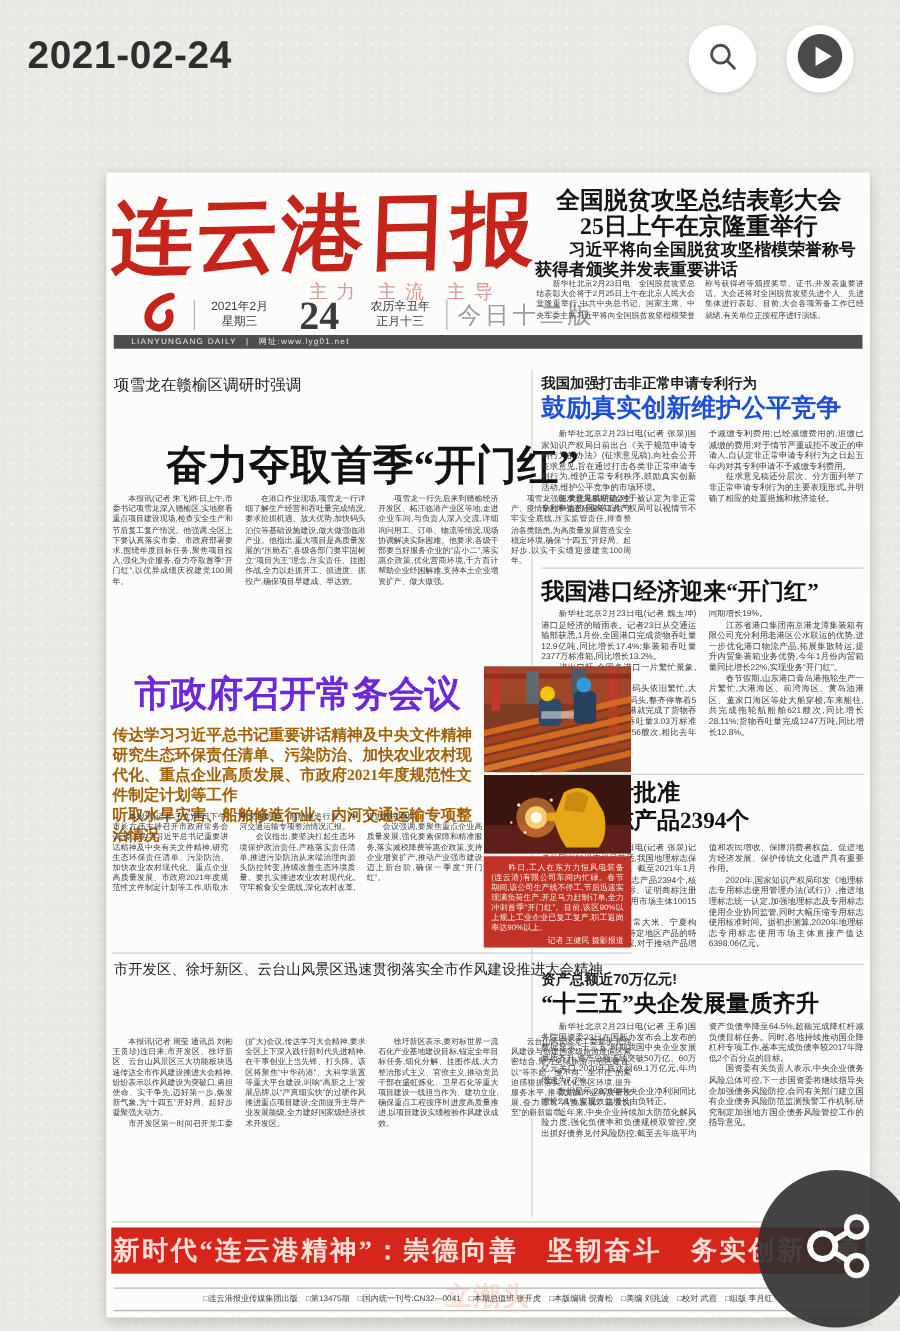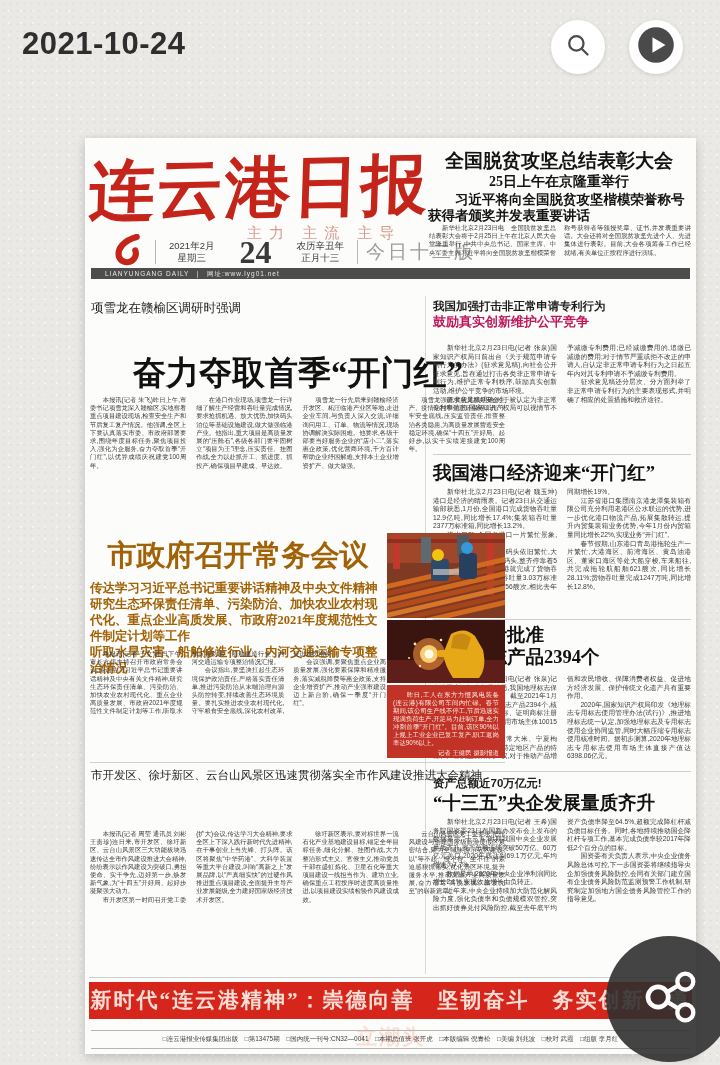--- a/index.html
+++ b/index.html
@@ -60,21 +60,21 @@
     text-align:center;line-height:37px;font-size:21px;font-weight:bold;letter-spacing:2px;}
   .footer{left:6px;top:892px;width:599px;font-size:6.5px;color:#3d3d3d;text-align:center;
     padding:4px 0;border-top:1px solid #b5b5b3;border-bottom:1px solid #b5b5b3;}
   
   .share-btn{left:606px;top:936px;width:126px;height:126px;border-radius:50%;
     background:rgba(48,48,48,0.9);display:flex;align-items:center;justify-content:center;}
 </style>
 </head>
 <body>
 
-<div class="abs date-label">2021-10-24</div>
+<div class="abs date-label">2021-02-24</div>
 
 <div class="abs circle-btn btn-search">
   <span>
     <svg width="26" height="26" viewBox="0 0 24 24">
         <circle cx="10.5" cy="10.5" r="6.6" fill="none" stroke="#4c4c4c" stroke-width="2.1"></circle>
         <line x1="15.4" y1="15.4" x2="20.8" y2="20.8" stroke="#4c4c4c" stroke-width="2.1" stroke-linecap="round"></line>
       </svg>
   </span>
 </div>
 
@@ -108,36 +108,36 @@
       <span>农历辛丑年</span><br>
       <span>正月十三</span>
     </span>
     <span class="dl-sep"></span>
     <span class="dl-pages">今日十二版</span>
   </div>
 
   <div class="abs meta-bar">LIANYUNGANG DAILY　|　网址:www.lyg01.net</div>
 
   <div class="abs award-t serif" style="left:343px;top:12px;font-size:19px;line-height:22px;">全国脱贫攻坚总结表彰大会</div>
-  <div class="abs award-t serif" style="left:343px;top:33px;font-size:14px;line-height:22px;">25日上午在京隆重举行</div>
+  <div class="abs award-t serif" style="left:343px;top:33px;font-size:19px;line-height:22px;">25日上午在京隆重举行</div>
   <div class="abs award-sub serif">习近平将向全国脱贫攻坚楷模荣誉称号获得者颁奖并发表重要讲话</div>
   <div class="abs body-col" style="left:344px;top:86px;width:262px;height:40px;column-count:2;column-gap:8px;">　　新华社北京2月23日电　全国脱贫攻坚总结表彰大会将于2月25日上午在北京人民大会堂隆重举行,中共中央总书记、国家主席、中央军委主席习近平将向全国脱贫攻坚楷模荣誉称号获得者等颁授奖章、证书,并发表重要讲话。大会还将对全国脱贫攻坚先进个人、先进集体进行表彰。目前,大会各项筹备工作已经就绪,有关单位正按程序进行演练。
 　　中央广播电视总台、新华网将对大会进行现场直播,人民网、央视网、中国网等中央重点新闻网站和人民日报客户端、新华社客户端、央视新闻客户端等新媒体平台同步转播。</div>
 
   <div class="abs rule-v" style="left:340px;top:158px;height:678px;"></div>
 
   <div class="abs kicker serif" style="left:6px;top:162px;">项雪龙在赣榆区调研时强调</div>
   <div class="abs lead-h serif" style="left:5px;top:216px;font-size:33px;line-height:38px;">奋力夺取首季“开门红”</div>
   <div class="abs body-col" style="left:5px;top:258px;width:415px;height:132px;column-count:4;column-gap:10px;">　　本报讯(记者 朱飞)昨日上午,市委书记项雪龙深入赣榆区,实地察看重点项目建设现场,检查安全生产和节后复工复产情况。他强调,全区上下要认真落实市委、市政府部署要求,围绕年度目标任务,聚焦项目投入,强化为企服务,奋力夺取首季“开门红”,以优异成绩庆祝建党100周年。
 　　在港口作业现场,项雪龙一行详细了解生产经营和吞吐量完成情况,要求抢抓机遇、放大优势,加快码头泊位等基础设施建设,做大做强临港产业。他指出,重大项目是高质量发展的“压舱石”,各级各部门要牢固树立“项目为王”理念,压实责任、挂图作战,全力以赴抓开工、抓进度、抓投产,确保项目早建成、早达效。
 　　项雪龙一行先后来到赣榆经济开发区、柘汪临港产业区等地,走进企业车间,与负责人深入交流,详细询问用工、订单、物流等情况,现场协调解决实际困难。他要求,各级干部要当好服务企业的“店小二”,落实惠企政策,优化营商环境,千方百计帮助企业纾困解难,支持本土企业增资扩产、做大做强。
 　　项雪龙强调,要统筹抓好安全生产、疫情防控和生态环保等工作,守牢安全底线,压实监管责任,排查整治各类隐患,为高质量发展营造安全稳定环境,确保“十四五”开好局、起好步,以实干实绩迎接建党100周年。</div>
 
   <div class="abs kicker" style="left:348px;top:161px;font-size:11.5px;font-weight:bold;">我国加强打击非正常申请专利行为</div>
-  <div class="abs serif" style="left:348px;top:175px;font-size:13px;font-weight:bold;color:#be185d;">鼓励真实创新维护公平竞争</div>
+  <div class="abs serif" style="left:348px;top:175px;font-size:20px;font-weight:bold;color:#1d4ed8;">鼓励真实创新维护公平竞争</div>
   <div class="abs body-col" style="left:348px;top:206px;width:258px;height:106px;column-count:2;column-gap:10px;font-size:6.7px;line-height:8.6px;">　　新华社北京2月23日电(记者 张泉)国家知识产权局日前出台《关于规范申请专利行为的办法》(征求意见稿),向社会公开征求意见,旨在通过打击各类非正常申请专利行为,维护正常专利秩序,鼓励真实创新活动,维护公平竞争的市场环境。
 　　征求意见稿明确,对于被认定为非正常专利申请的,国家知识产权局可以视情节不予减缴专利费用;已经减缴费用的,追缴已减缴的费用;对于情节严重或拒不改正的申请人,自认定非正常申请专利行为之日起五年内对其专利申请不予减缴专利费用。
 　　征求意见稿还分层次、分方面列举了非正常申请专利行为的主要表现形式,并明确了相应的处置措施和救济途径。</div>
 
   <div class="abs rule-h" style="left:348px;top:316px;width:258px;"></div>
 
   <div class="abs serif" style="left:348px;top:322px;font-size:18.5px;font-weight:bold;color:#111;">我国港口经济迎来“开门红”</div>
   <div class="abs body-col" style="left:348px;top:350px;width:258px;height:128px;column-count:2;column-gap:10px;font-size:6.7px;line-height:8.6px;">　　新华社北京2月23日电(记者 魏玉坤)港口是经济的晴雨表。记者23日从交通运输部获悉,1月份,全国港口完成货物吞吐量12.9亿吨,同比增长17.4%;集装箱吞吐量2377万标准箱,同比增长13.2%。
 　　进出口旺,全国各港口一片繁忙景象,迎来新年“开门红”。
 　　春节期间,广州港口码头依旧繁忙,大年三十,沙仔岛上的汽车码头,整齐停靠着5艘滚装船。仅当天,广州港就完成了货物吞吐量123.7万吨,集装箱吞吐量3.03万标准箱,进出港船舶累计达到56艘次,相比去年同期增长19%。
@@ -154,21 +154,21 @@
 
   <div class="abs rule-h" style="left:348px;top:633px;width:258px;"></div>
 
   <div class="abs kicker" style="left:348px;top:638px;font-size:11.5px;font-weight:bold;">资产总额近70万亿元!</div>
   <div class="abs serif" style="left:348px;top:652px;font-size:18.5px;font-weight:bold;color:#111;">“十三五”央企发展量质齐升</div>
   <div class="abs body-col" style="left:348px;top:680px;width:258px;height:156px;column-count:2;column-gap:10px;font-size:6.7px;line-height:8.6px;">　　新华社北京2月23日电(记者 王希)国务院国资委23日在国新办发布会上发布的数据显示,“十三五”时期我国中央企业发展量质齐升,资产总额连续突破50万亿、60万亿元关口,2020年底达到69.1万亿元,年均增速为7.7%。
 　　数据显示,2020年中央企业净利润同比增长2.1%,实现效益增长由负转正。
 　　近年来,中央企业持续加大防范化解风险力度,强化负债率和负债规模双管控,突出抓好债券兑付风险防控,截至去年底平均资产负债率降至64.5%,超额完成降杠杆减负债目标任务。同时,各地持续推动国企降杠杆专项工作,基本完成负债率较2017年降低2个百分点的目标。
 　　国资委有关负责人表示,中央企业债务风险总体可控,下一步国资委将继续指导央企加强债务风险防控,会同有关部门建立国有企业债务风险防范监测预警工作机制,研究制定加强地方国企债务风险管控工作的指导意见。</div>
 
-  <div class="abs serif" style="left:5px;top:398px;width:296px;text-align:center;font-size:29px;font-weight:bold;color:#a16207;">市政府召开常务会议</div>
+  <div class="abs serif" style="left:5px;top:398px;width:296px;text-align:center;font-size:29px;font-weight:bold;color:#6d28d9;">市政府召开常务会议</div>
   <div class="abs gov-deck serif">传达学习习近平总书记重要讲话精神及中央文件精神
 研究生态环保责任清单、污染防治、加快农业农村现代化、重点企业高质发展、市政府2021年度规范性文件制定计划等工作
 听取水旱灾害、船舶修造行业、内河交通运输专项整治情况</div>
   <div class="abs body-col" style="left:5px;top:512px;width:296px;height:106px;column-count:3;column-gap:9px;">　　本报讯(记者 王文)昨日下午,市长方伟主持召开市政府常务会议,传达学习习近平总书记重要讲话精神及中央有关文件精神,研究生态环保责任清单、污染防治、加快农业农村现代化、重点企业高质量发展、市政府2021年度规范性文件制定计划等工作,听取水旱灾害防御、船舶修造行业、内河交通运输专项整治情况汇报。
 　　会议指出,要坚决扛起生态环境保护政治责任,严格落实责任清单,推进污染防治从末端治理向源头防控转变,持续改善生态环境质量。要扎实推进农业农村现代化,守牢粮食安全底线,深化农村改革,促进农民增收。
 　　会议强调,要聚焦重点企业高质量发展,强化要素保障和精准服务,落实减税降费等惠企政策,支持企业增资扩产,推动产业强市建设迈上新台阶,确保一季度“开门红”。</div>
 
   <div class="abs photo-frame" style="top:395px;height:85px;">
     <svg width="118" height="85" viewBox="0 0 118 85">
       <rect width="118" height="85" fill="#7e3a22"></rect>

